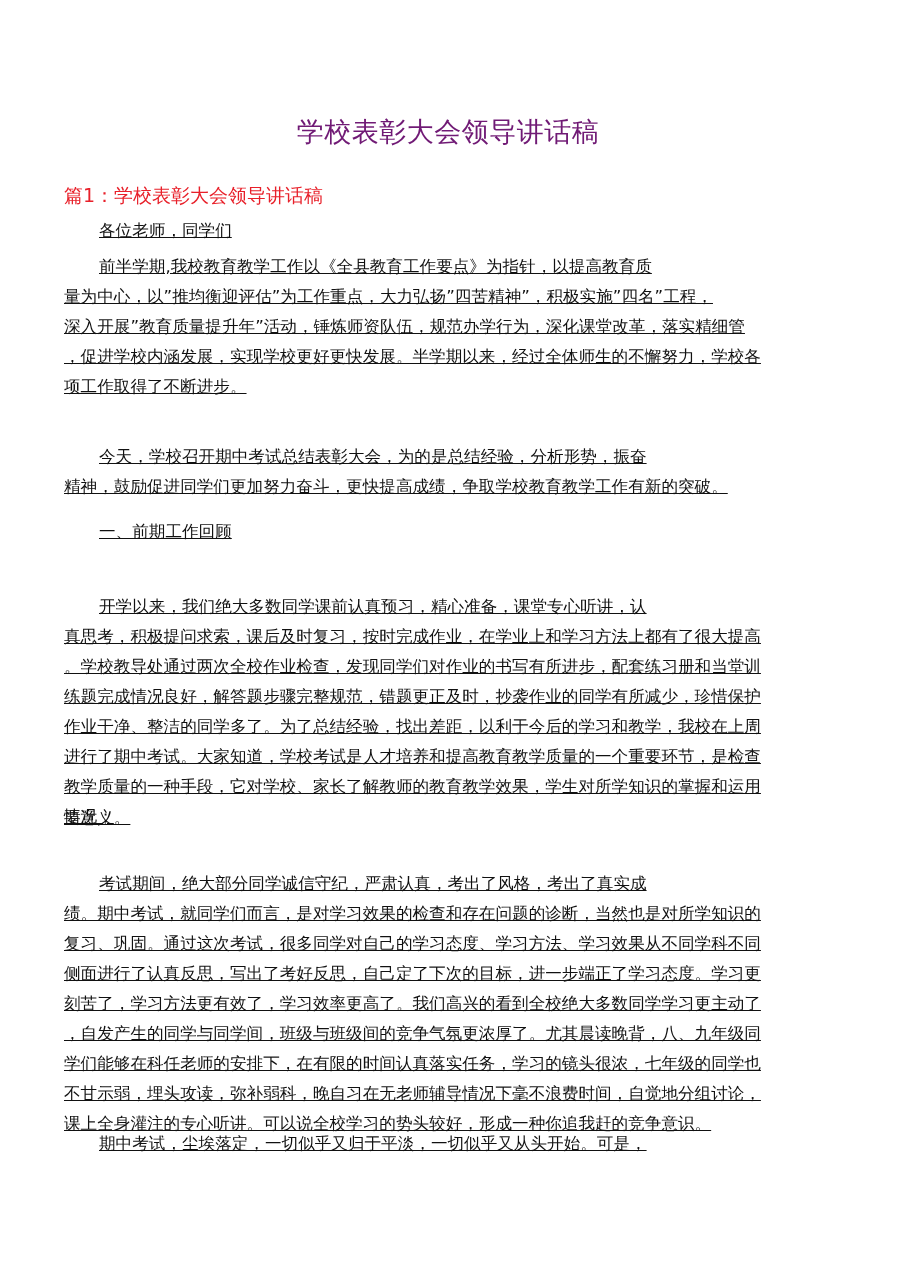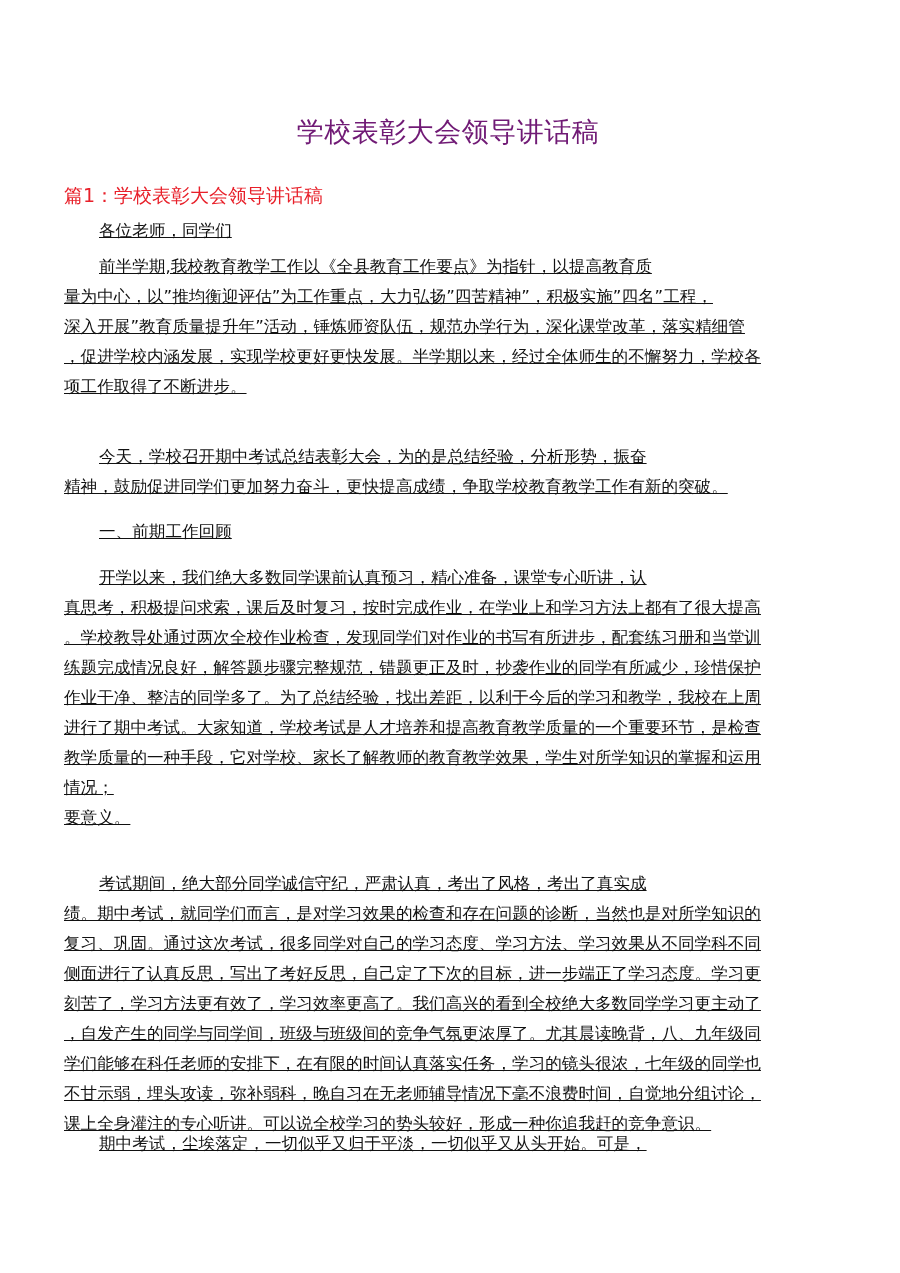--- a/index.html
+++ b/index.html
@@ -36,21 +36,21 @@
 
   <div class="para" style="top:442px">
     <span class="line first">今天，学校召开期中考试总结表彰大会，为的是总结经验，分析形势，振奋</span>
     <span class="line">精神，鼓励促进同学们更加努力奋斗，更快提高成绩，争取学校教育教学工作有新的突破。</span>
   </div>
 
   <div class="para" style="top:517px">
     <span class="line first">一、前期工作回顾</span>
   </div>
 
-  <div class="para" style="top:563px">
+  <div class="para" style="top:592px">
     <span class="line first">开学以来，我们绝大多数同学课前认真预习，精心准备，课堂专心听讲，认</span>
     <span class="line">真思考，积极提问求索，课后及时复习，按时完成作业，在学业上和学习方法上都有了很大提高</span>
     <span class="line">。学校教导处通过两次全校作业检查，发现同学们对作业的书写有所进步，配套练习册和当堂训</span>
     <span class="line">练题完成情况良好，解答题步骤完整规范，错题更正及时，抄袭作业的同学有所减少，珍惜保护</span>
     <span class="line">作业干净、整洁的同学多了。为了总结经验，找出差距，以利于今后的学习和教学，我校在上周</span>
     <span class="line">进行了期中考试。大家知道，学校考试是人才培养和提高教育教学质量的一个重要环节，是检查</span>
     <span class="line">教学质量的一种手段，它对学校、家长了解教师的教育教学效果，学生对所学知识的掌握和运用</span>
     <span class="line">情况；</span>
   </div>
 

